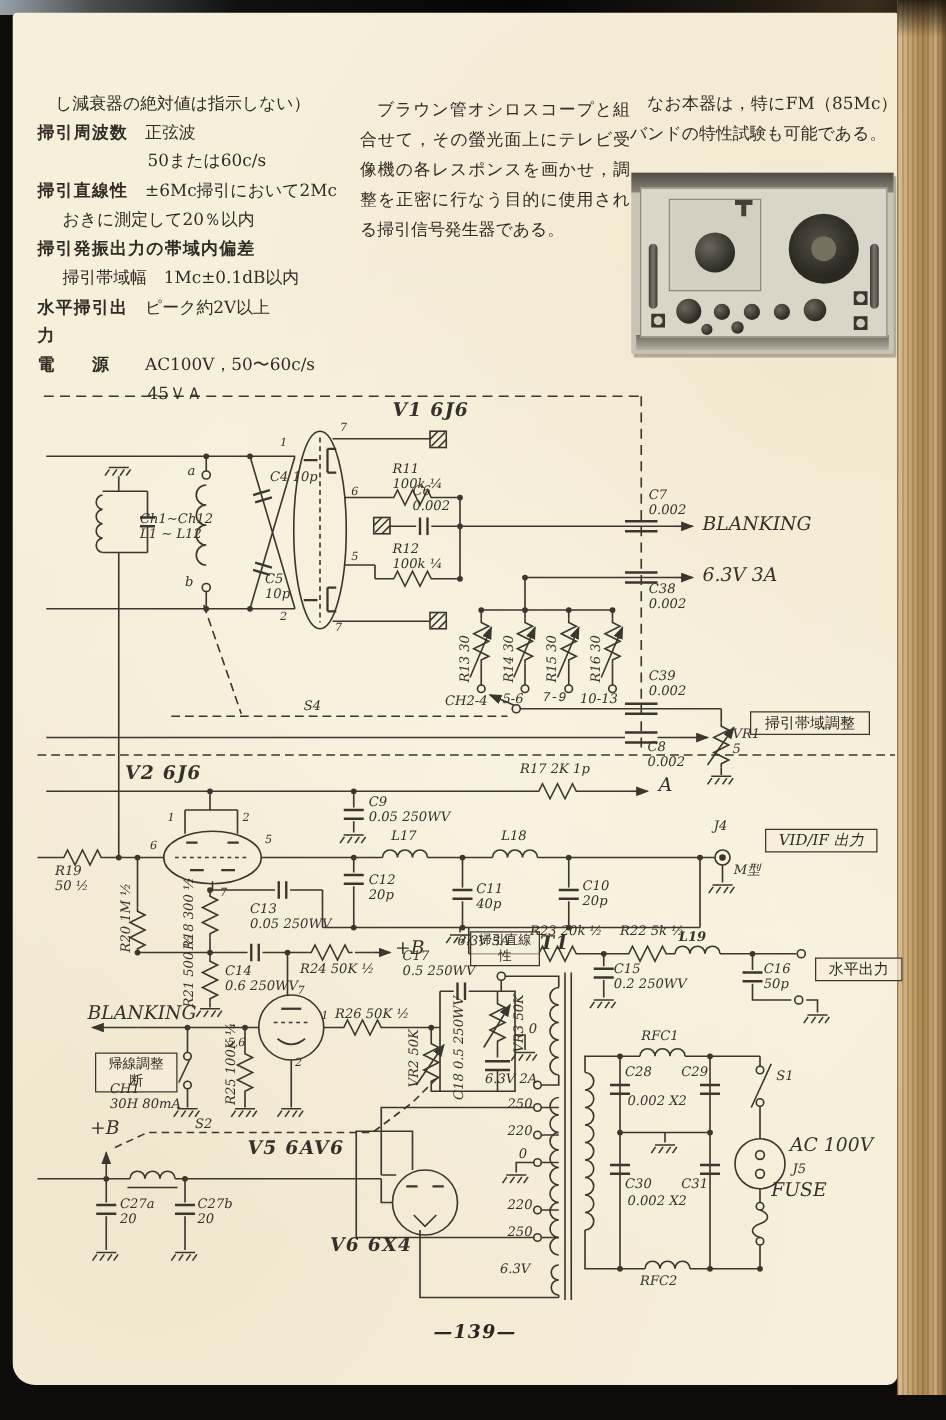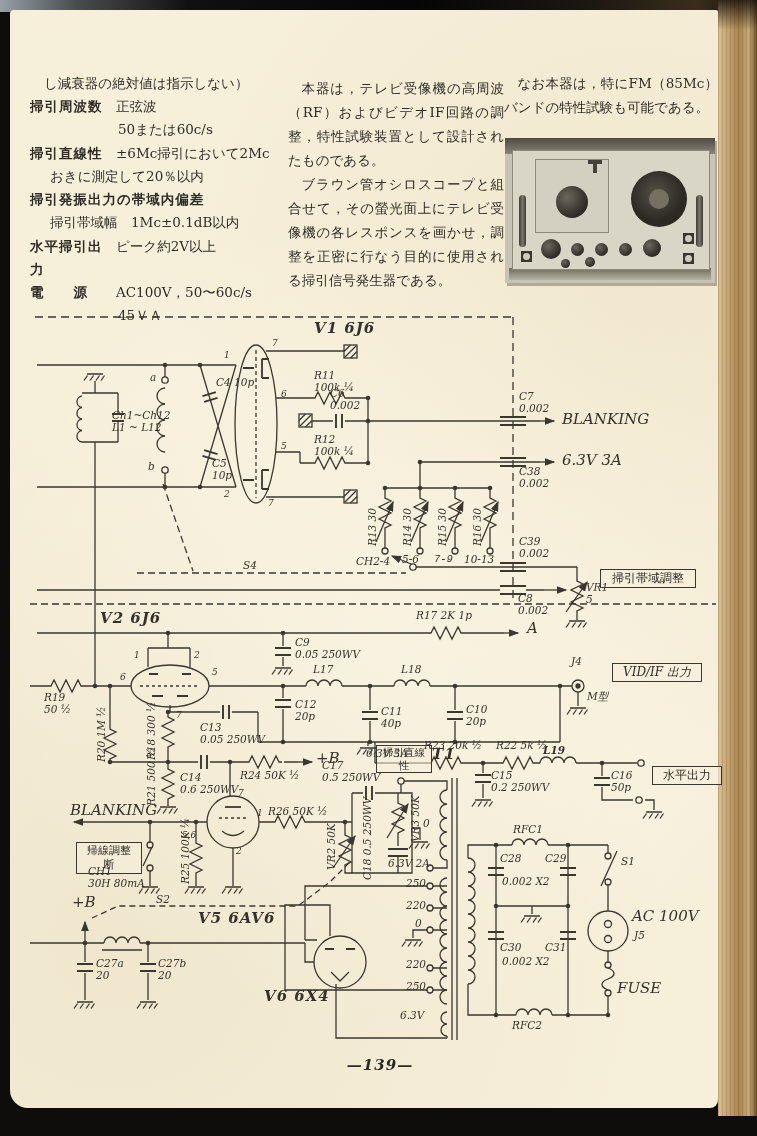--- a/index.html
+++ b/index.html
@@ -354,21 +354,20 @@
       <span class="sval">ピーク約2V以上</span>
     </div>
   <div class="srow">
       <span class="sterm">電　　源</span>
       <span class="sval">AC100V，50〜60c/s</span>
     </div>
   <div class="ind1">45ＶＡ</div>
 </div>
 
 <div class="overview">
-  <p>本器は，テレビ受像機の高周波（RF）およびビデオIF回路の調整，特性試験装置として設計されたものである。</p>
   <p>ブラウン管オシロスコープと組合せて，その螢光面上にテレビ受像機の各レスポンスを画かせ，調整を正密に行なう目的に使用される掃引信号発生器である。</p>
 </div>
 
 <div class="note">なお本器は，特にFM（85Mc）バンドの特性試験も可能である。</div>
 
 <div class="photo">
   <div class="ph-top"></div>
   <div class="ph-shadow"></div>
   <div class="ph-panel">
     <div class="ph-handle" style="left:6px;"></div>
@@ -521,15 +520,15 @@
 <span class="sl" style="left:512px;top:1020px;">RFC2</span>
 <span class="sl" style="left:500px;top:853px;">C28</span>
 <span class="sl" style="left:545px;top:853px;">C29</span>
 <span class="sl" style="left:502px;top:876px;">0.002  X2</span>
 <span class="sl" style="left:500px;top:942px;">C30</span>
 <span class="sl" style="left:545px;top:942px;">C31</span>
 <span class="sl" style="left:502px;top:956px;">0.002  X2</span>
 <span class="sl" style="left:621px;top:856px;">S1</span>
 <span class="sl big" style="left:632px;top:908px;">AC 100V</span>
 <span class="sl" style="left:634px;top:930px;">J5</span>
-<span class="sl big" style="left:617px;top:980px;">FUSE</span>
+<span class="sl big" style="left:617px;top:944px;">FUSE</span>
 
 <div class="pageno">—139—</div>
 
 </body></html>

